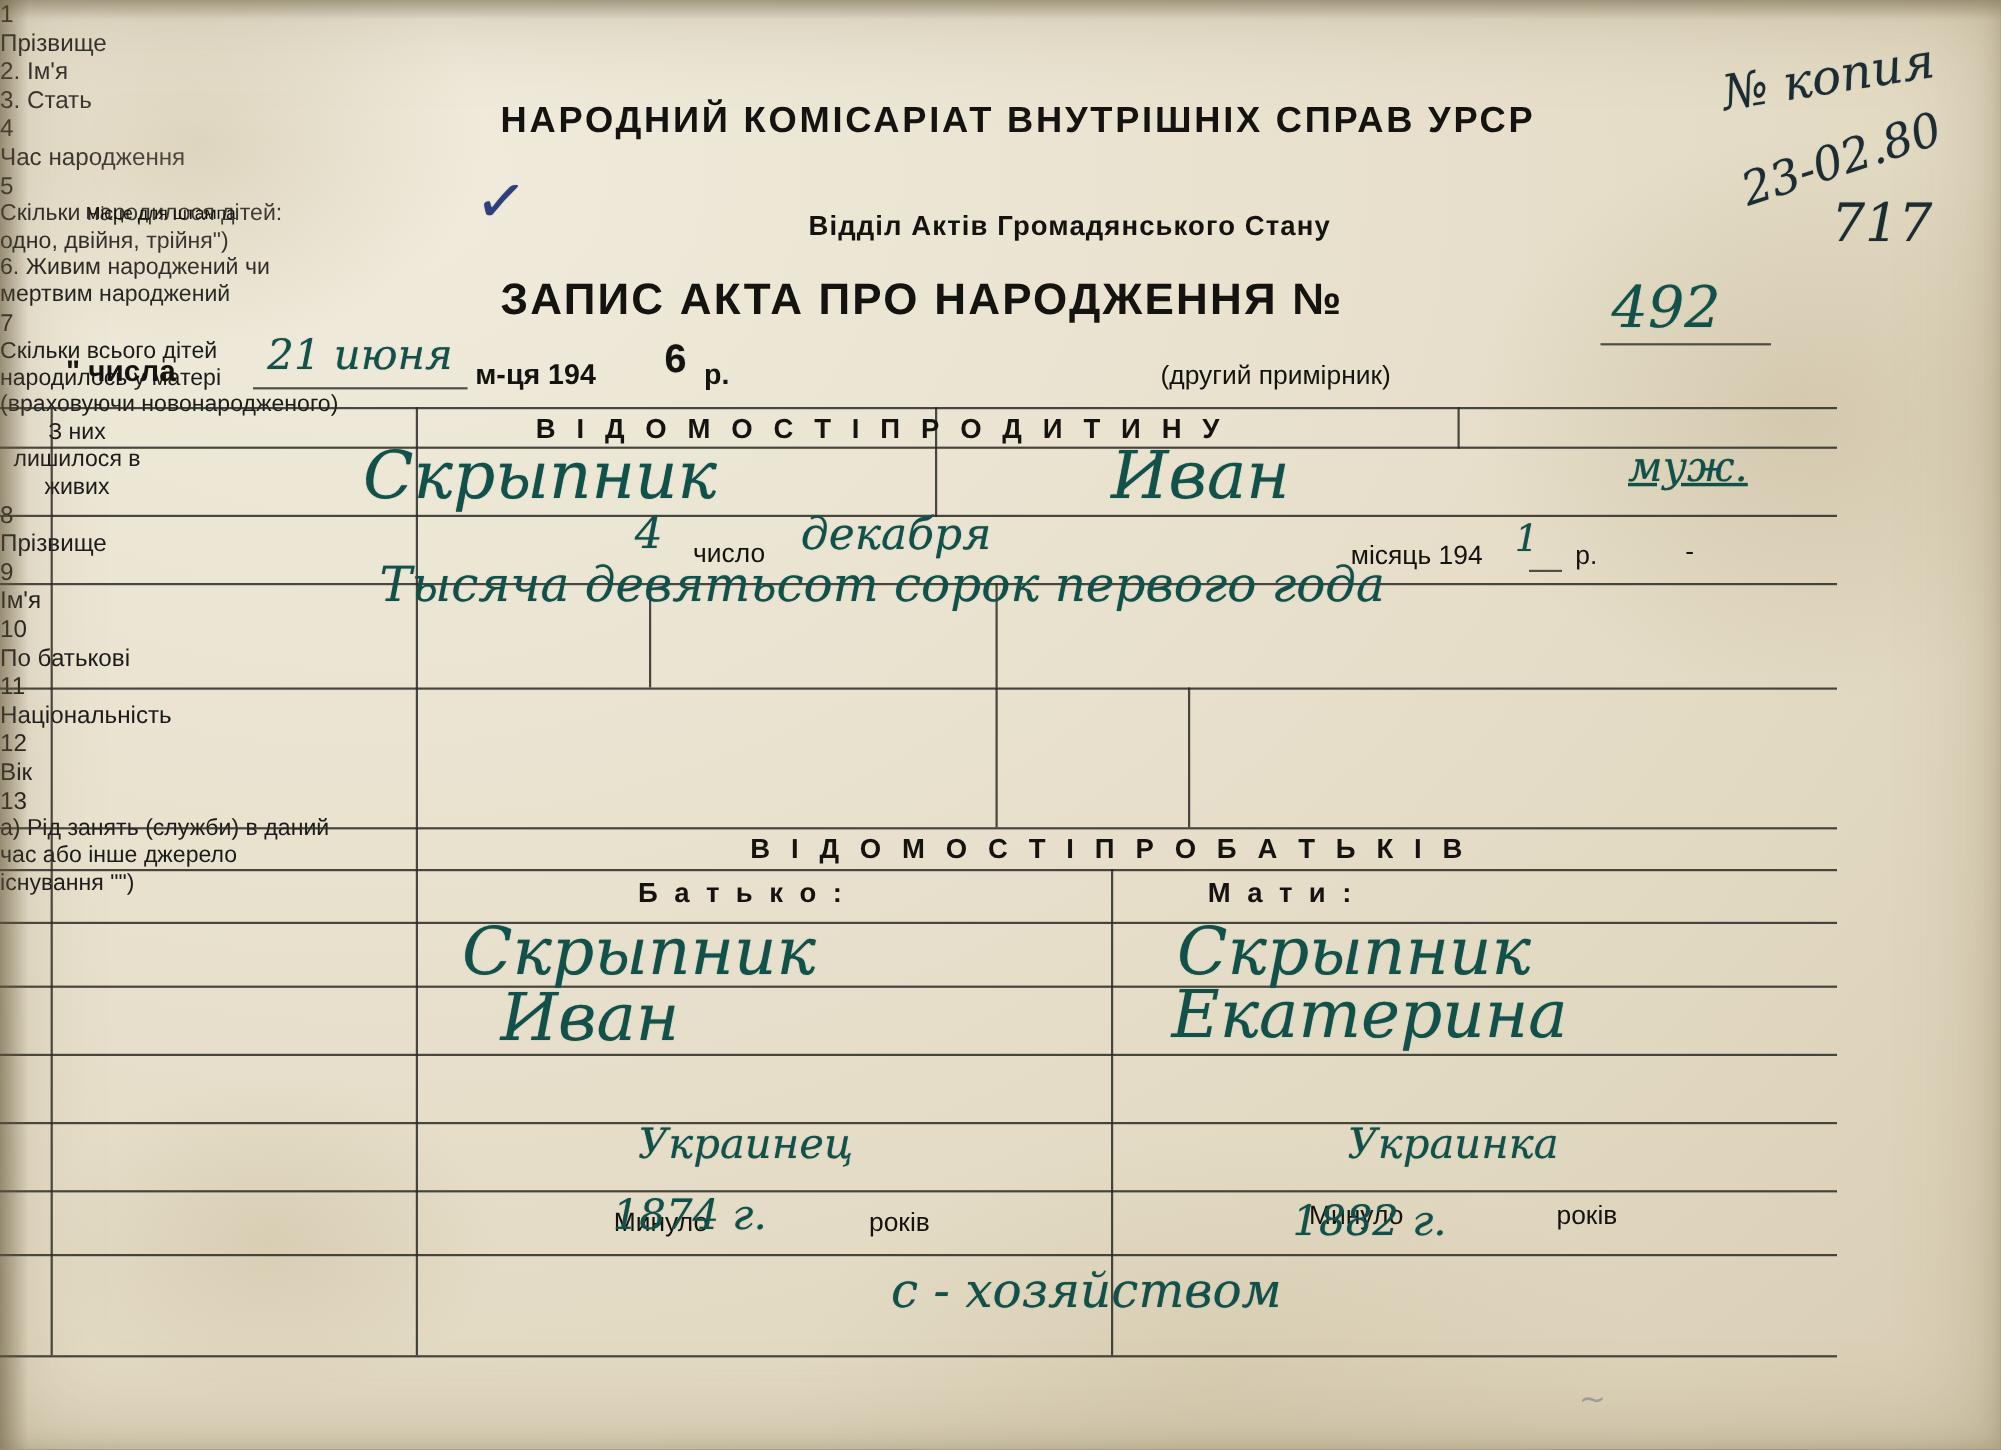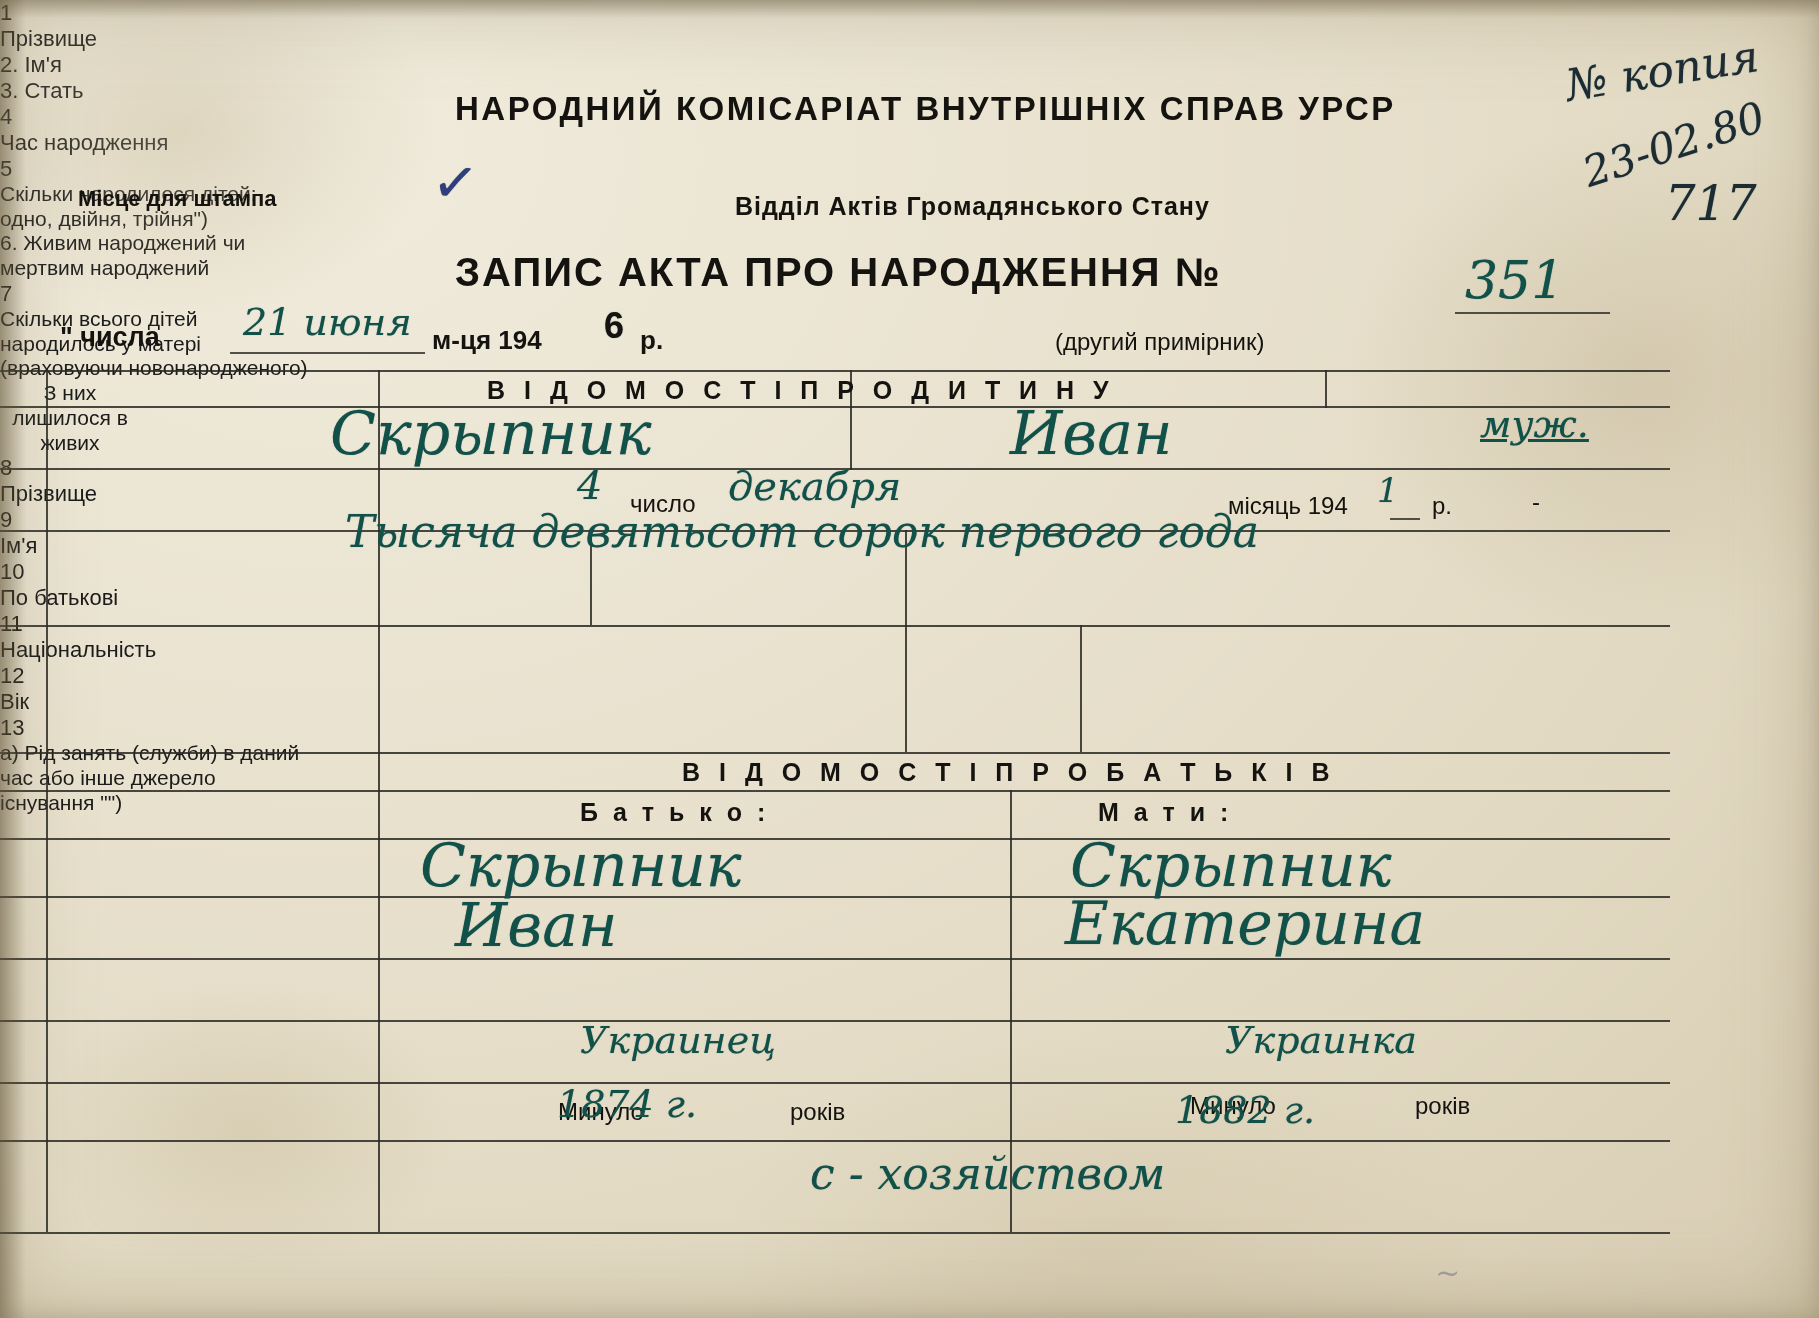--- a/index.html
+++ b/index.html
@@ -79,22 +79,22 @@
     font-weight: normal;
     font-family: "Liberation Sans", sans-serif;
     white-space: normal;
     line-height: 1.18;
   }
   .num {
     font-size: 22px;
     font-family: "Liberation Sans", sans-serif;
   }
   .small {
-    font-size: 22px;
-    font-weight: bold;
+    font-size: 16px;
+    font-weight: normal;
   }
 
   
   .hline {
     position: absolute;
     height: 2px;
     background: #2a2a24;
     opacity: .85;
   }
   .vline {
@@ -149,21 +149,21 @@
 
   <div class="print subtitle" style="left:735px; top:192px;">Відділ Актів Громадянського Стану</div>
 
   <div class="hand blue" style="left:432px; top:150px; font-size:56px; font-style:normal; transform:rotate(6deg);">✓</div>
 
   <div class="hand dark rot2" style="left:1565px; top:45px; font-size:44px;">№ копия</div>
   <div class="hand dark" style="left:1580px; top:120px; font-size:42px; transform:rotate(-18deg);">23-02.80</div>
   <div class="hand dark" style="left:1665px; top:175px; font-size:48px;">717</div>
 
   <div class="print acttitle" style="left:455px; top:250px;">ЗАПИС АКТА ПРО НАРОДЖЕННЯ №</div>
-  <div class="hand med" style="left:1465px; top:250px; font-size:52px;">351</div>
+  <div class="hand med" style="left:1465px; top:250px; font-size:52px;">492</div>
   <div class="ul" style="left:1455px; top:312px; width:155px;"></div>
 
   <div class="print" style="left:60px; top:322px; font-size:27px;">" числа</div>
   <div class="hand med" style="left:243px; top:300px;">21 июня</div>
   <div class="ul" style="left:230px; top:352px; width:195px;"></div>
   <div class="print" style="left:432px; top:325px; font-size:26px;">м-ця 194</div>
   <div class="hand" style="left:604px; top:305px; font-size:36px; color:#14130f; font-style:normal; font-family:'Liberation Sans',sans-serif; font-weight:bold;">6</div>
   <div class="print" style="left:640px; top:325px; font-size:26px;">р.</div>
   <div class="print thin" style="left:1055px; top:328px; font-size:24px;">(другий примірник)</div>
 

